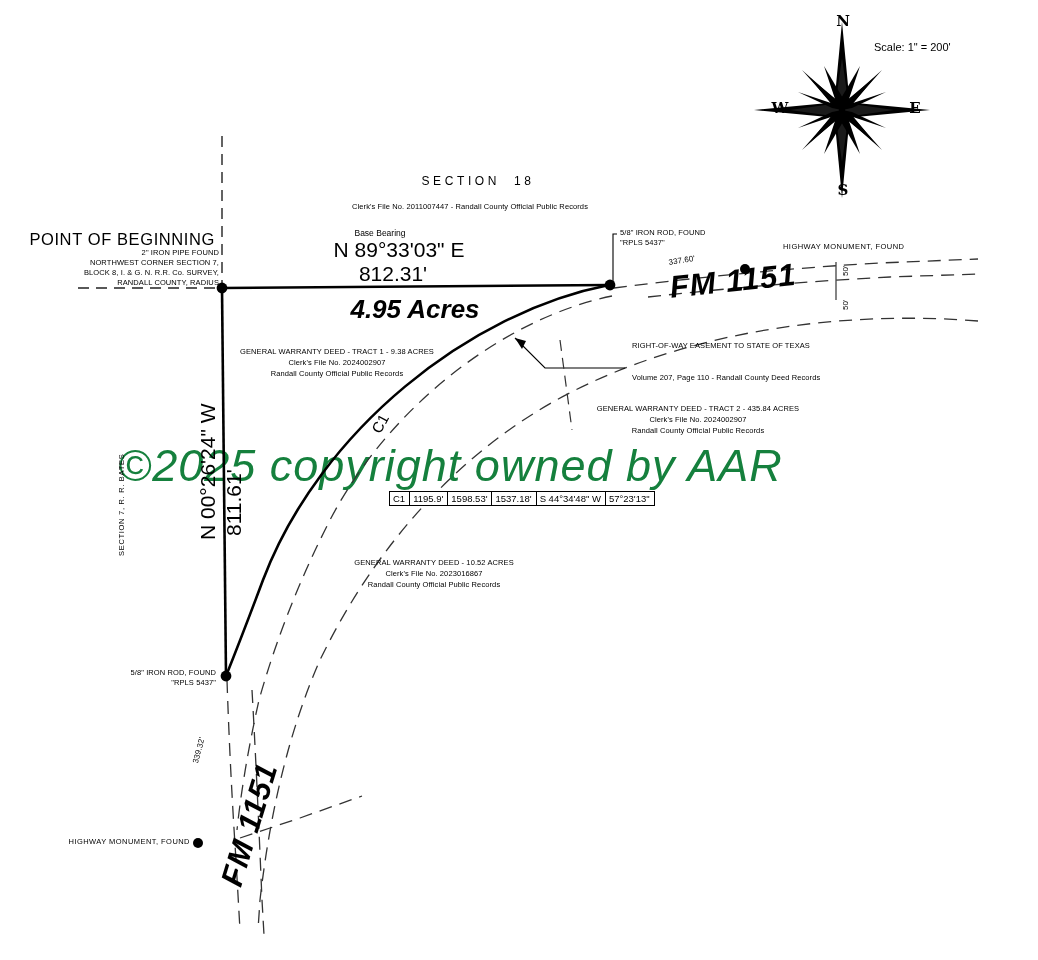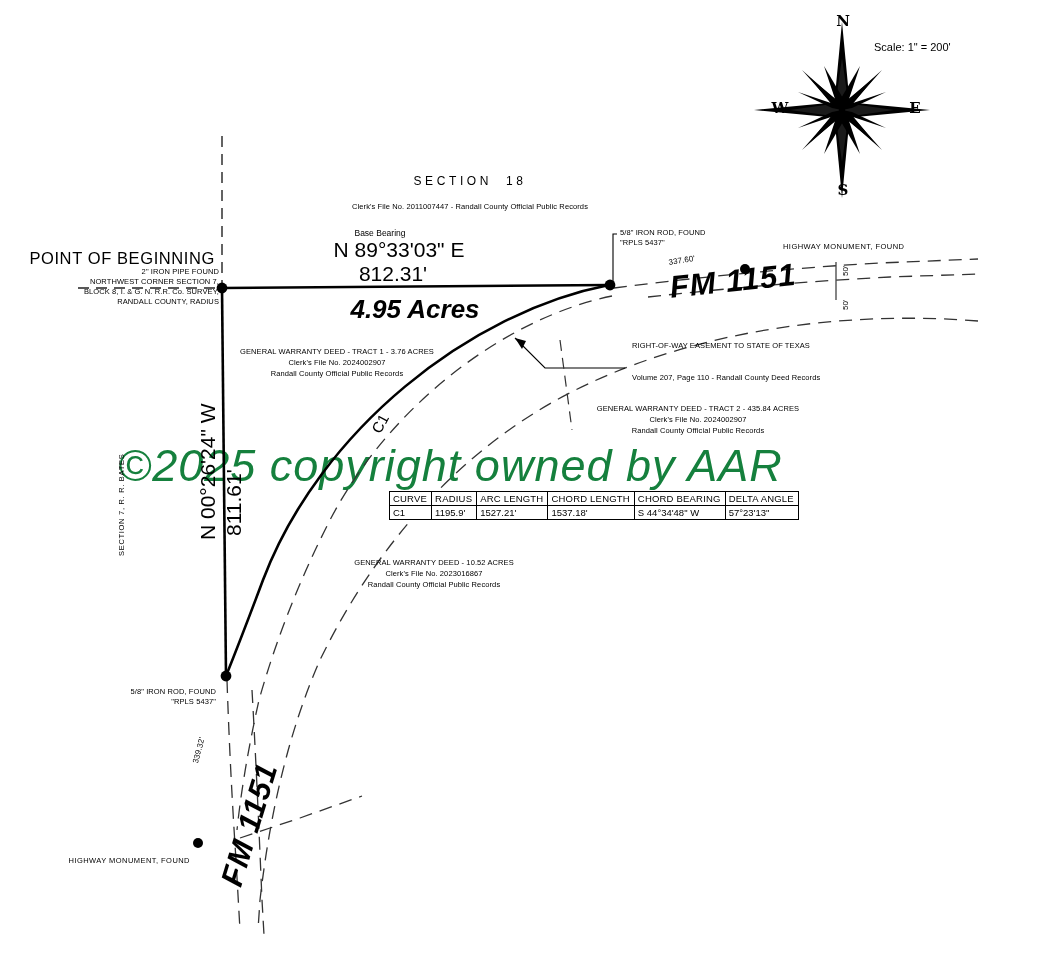--- a/index.html
+++ b/index.html
@@ -1,29 +1,29 @@
 <!DOCTYPE html>
 <html><head>
 <meta charset="utf-8">
 <style>
   html,body{margin:0;padding:0;background:#ffffff;}
   body{width:1038px;height:960px;position:relative;overflow:hidden;
        font-family:"Liberation Sans",sans-serif;color:#000;}
   #plat{position:absolute;left:0;top:0;width:1038px;height:960px;}
   .txt{position:absolute;white-space:pre;line-height:1.18;}
   .c{transform:translateX(-50%);text-align:center;}
-  .r{transform:translateX(-100%);margin-top:19px;}
+  .r{transform:translateX(-100%);}
   .tiny{font-size:7.5px;letter-spacing:.1px;}
   .small{font-size:8.5px;}
   .med{font-size:11px;}
   .big{font-size:21px;}
   .huge{font-size:26px;font-style:italic;font-weight:bold;}
   .fm{font-size:31px;font-style:italic;font-weight:bold;letter-spacing:1px;}
   .pob{font-size:16.5px;letter-spacing:.6px;}
-  .sec18{font-size:12px;letter-spacing:3.6px;}
+  .sec18{font-size:12px;letter-spacing:3.6px;margin-left:8px;}
   .gothic{font-family:"DejaVu Serif",serif;font-weight:bold;font-size:15px;}
   .rot90{transform-origin:0 0;}
   .wm{position:absolute;left:118px;top:440px;width:830px;
       font-size:45px;font-style:italic;color:#15803d;
       letter-spacing:1px;white-space:nowrap;font-family:"Liberation Sans",sans-serif;}
   table.curve{position:absolute;left:389px;top:491px;border-collapse:collapse;
       font-size:9.5px;background:#fff;}
   table.curve td{border:1px solid #000;padding:1px 4px 1px 3px;white-space:nowrap;}
   table.curve tr.hdr td{letter-spacing:.2px;}
 </style>
@@ -147,47 +147,39 @@
 
 <div class="txt fm" style="left:668px;top:270px;transform:rotate(-6deg);transform-origin:0 0;">FM 1151</div>
 <div class="txt fm" style="left:214px;top:880px;transform:rotate(-73deg);transform-origin:0 0;">FM 1151</div>
 
 <div class="txt tiny" style="left:668px;top:258px;transform:rotate(-9deg);transform-origin:0 0;font-size:8px;">337.60'</div>
 <div class="txt tiny" style="left:191px;top:762px;transform:rotate(-75deg);transform-origin:0 0;font-size:8px;">339.32'</div>
 
 <div class="txt tiny" style="left:841px;top:276px;transform:rotate(-90deg);transform-origin:0 0;font-size:8px;">50'</div>
 <div class="txt tiny" style="left:841px;top:310px;transform:rotate(-90deg);transform-origin:0 0;font-size:8px;">50'</div>
 
-<div class="txt tiny c" style="left:337px;top:348px;">GENERAL WARRANTY DEED - TRACT 1 - 3.76 ACRES</div>
+<div class="txt tiny c" style="left:337px;top:348px;">GENERAL WARRANTY DEED - TRACT 1 - 9.38 ACRES</div>
 <div class="txt tiny c" style="left:337px;top:359px;">Clerk's File No. 2024002907</div>
 <div class="txt tiny c" style="left:337px;top:370px;">Randall County Official Public Records</div>
 
 <div class="txt tiny" style="left:632px;top:342px;">RIGHT-OF-WAY EASEMENT TO STATE OF TEXAS</div>
 <div class="txt tiny" style="left:632px;top:374px;">Volume 207, Page 110 - Randall County Deed Records</div>
 
 <div class="txt tiny c" style="left:698px;top:405px;">GENERAL WARRANTY DEED - TRACT 2 - 435.84 ACRES</div>
 <div class="txt tiny c" style="left:698px;top:416px;">Clerk's File No. 2024002907</div>
 <div class="txt tiny c" style="left:698px;top:427px;">Randall County Official Public Records</div>
 
 <div class="txt tiny c" style="left:434px;top:559px;">GENERAL WARRANTY DEED - 10.52 ACRES</div>
 <div class="txt tiny c" style="left:434px;top:570px;">Clerk's File No. 2023016867</div>
 <div class="txt tiny c" style="left:434px;top:581px;">Randall County Official Public Records</div>
 
 <table class="curve">
   <tbody>
-    <tr class="hdr">
-      <td>CURVE</td>
-      <td>RADIUS</td>
-      <td>ARC LENGTH</td>
-      <td>CHORD LENGTH</td>
-      <td>CHORD BEARING</td>
-      <td>DELTA ANGLE</td>
-    </tr>
     <tr>
       <td>C1</td>
       <td>1195.9'</td>
-      <td>1527.21'</td>
+      <td>1598.53'</td>
       <td>1537.18'</td>
       <td>S 44°34'48" W</td>
       <td>57°23'13"</td>
     </tr>
   </tbody>
 </table>
 
 </body></html>

